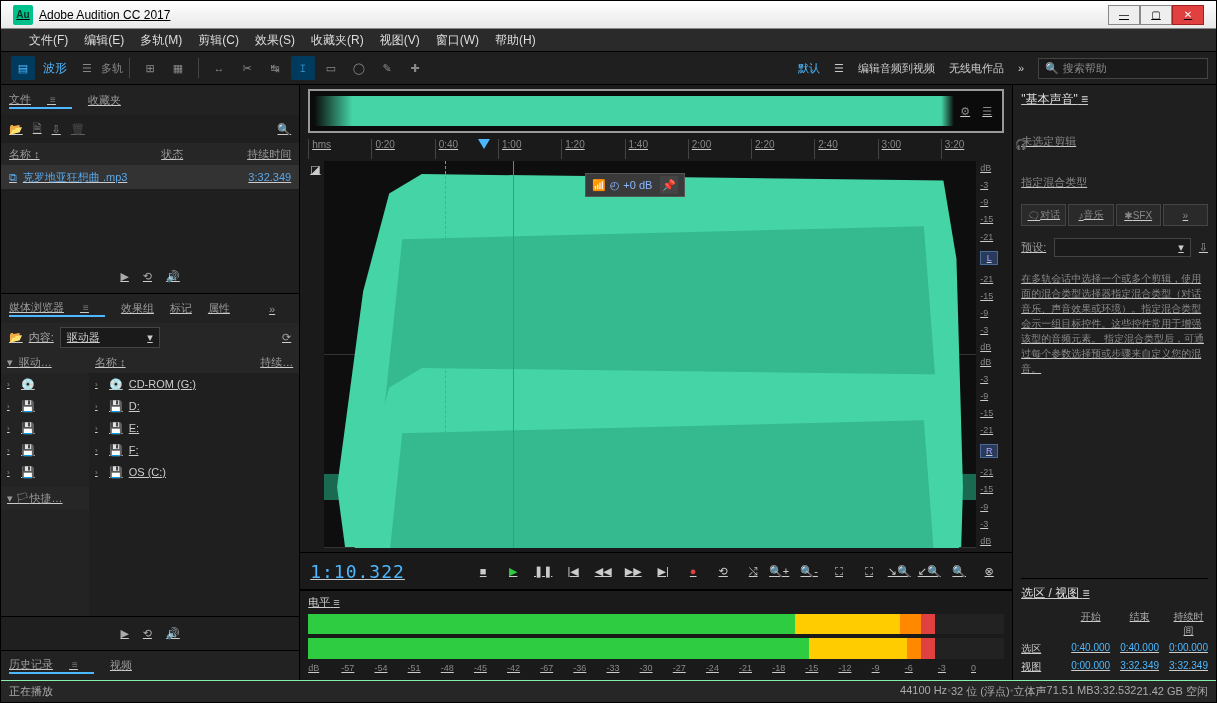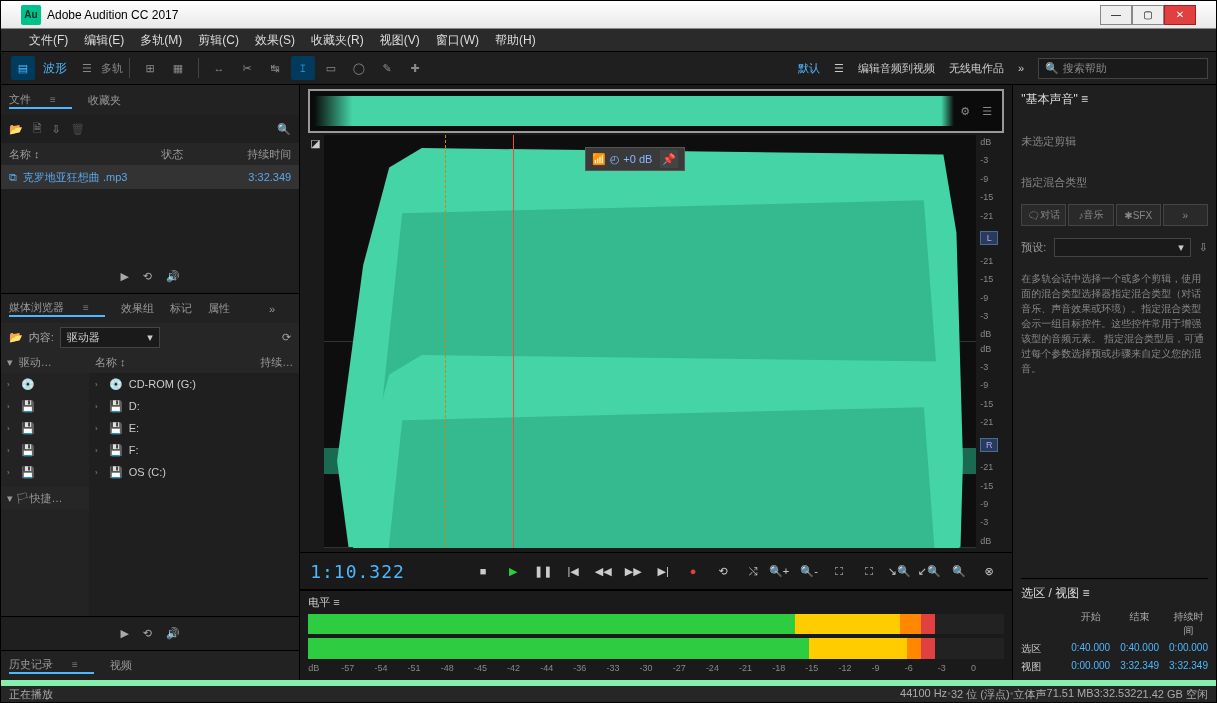--- a/index.html
+++ b/index.html
@@ -1,31 +1,31 @@
 <!DOCTYPE html>
 <html><head>
 <meta charset="utf-8">
 <style>
 * { margin: 0; padding: 0; box-sizing: border-box; font-family: "Microsoft YaHei", Arial, sans-serif; }
 body { width: 1217px; height: 703px; background: #1a1a1a; color: #ccc; font-size: 11px; overflow: hidden; display: flex; flex-direction: column; border: 1px solid #000;}
-.titlebar { height: 28px; background: linear-gradient(#fff,#e8e8e8); display: flex; align-items: center; padding: 0 20px; color: #000; border-bottom:1px solid #888;}
+.titlebar { height: 28px; background: linear-gradient(#fff,#e8e8e8); display: flex; align-items: center; padding: 0 12px; color: #000; border-bottom:1px solid #888;text-decoration:underline;}
 .au-logo { width: 20px; height: 20px; background: #00c08b; color: #003322; font-weight: bold; font-size: 10px; display: flex; align-items: center; justify-content: center; border-radius: 2px; margin-right: 6px;}
 .titlebar .title { font-size: 12px; flex: 1; }
 .wincontrols { display: flex; gap:0; }
 .winbtn { width: 32px; height: 20px; display: flex; align-items:center; justify-content:center; border:1px solid #888; background:#eee; font-size:10px; cursor:pointer;}
 .winbtn.close { background:#e04040; color:#fff; border-color:#a02020;}
 .menubar { height: 22px; background: #2a2a2a; display: flex; align-items: center; padding: 0 20px; font-size: 12px; color:#ddd;}
 .menubar span { padding: 0 8px; cursor:pointer; }
 .toolbar { height: 34px; background: #1f1f1f; display: flex; align-items: center; padding: 0 8px; border-top:1px solid #000; border-bottom:1px solid #000;}
 .tool { width: 24px; height: 24px; display: flex; align-items: center; justify-content: center; color:#888; margin:0 2px; cursor:pointer;}
 .tool.active { background:#003a5c; color:#4db8ff; border-radius:2px;}
 .toolsep { width:1px; height:20px; background:#444; margin:0 6px;}
 .toolbar .right { margin-left:auto; display:flex; align-items:center; gap:14px;}
 .search-help { display:flex; align-items:center; background:#1a1a1a; border:1px solid #444; padding:2px 6px; color:#888; width:170px;}
-.main { flex:1; display:flex; overflow:hidden;}
+.main { flex:1; display:flex; overflow:hidden;text-decoration:underline;}
 .left-col { width: 330px; display:flex; flex-direction:column; background:#1f1f1f; border-right:1px solid #000;}
 .panel-tabs { height:30px; display:flex; align-items:center; padding:0 8px; background:#222;}
 .panel-tabs span { margin-right:16px; color:#999; cursor:pointer;}
 .panel-tabs span.active { color:#fff; border-bottom:2px solid #4db8ff;}
 .panel-tabs .menuico { color:#777; font-size:10px;}
 .files-toolbar { height:28px; display:flex; align-items:center; padding:0 8px; gap:10px; color:#888;}
 .files-header { height:22px; display:flex; align-items:center; background:#262626; font-size:11px; color:#999; padding:0 8px;}
 .files-header .c1{ flex:1;} .files-header .c2{width:60px;} .files-header .c3{width:70px; text-align:right;}
 .file-row { height:24px; display:flex; align-items:center; padding:0 8px; color:#5aa7e8; background:#333;}
 .file-row .c1{flex:1;} .file-row .c3{width:70px; text-align:right;}
@@ -77,21 +77,21 @@
 .right-col .sec-title{ color:#ddd; font-size:12px; margin-bottom:8px;}
 .preset-row { display:flex; gap:8px; align-items:center; margin:6px 0;}
 .type-btns { display:flex; gap:2px; margin:6px 0;}
 .type-btn { flex:1; height:22px; background:#2a2a2a; border:1px solid #444; display:flex; align-items:center; justify-content:center; font-size:10px; color:#888;}
 .right-desc{ font-size:10px; line-height:1.5; color:#888; margin-top:8px;}
 .sel-panel { margin-top:auto; border-top:1px solid #000; padding-top:6px;}
 .sel-grid{ display:grid; grid-template-columns: 40px 1fr 1fr 1fr; gap:4px 10px; font-size:10px;}
 .sel-grid .h{color:#aaa; text-align:center;}
 .sel-grid .v{color:#4db8ff; text-align:right;}
 .sel-grid .lbl{color:#ccc;}
-.statusbar { height:22px; background:#262626; display:flex; align-items:center; padding:0 8px; font-size:11px; color:#aaa; border-top:6px solid #86efac;}
+.statusbar { height:22px; background:#262626; display:flex; align-items:center; padding:0 8px; font-size:11px; color:#aaa; border-top:1px solid #86efac;}
 .statusbar .sp{margin-left:auto; display:flex; gap:0;}
 .statusbar .sep{color:#555;}
 .wave-label{position:absolute; left:2px; top:2px;}
 .tooltxt{ color:#4db8ff; font-size:12px; padding:0 6px;}
 </style>
 </head>
 <body>
 
 <div class="titlebar">
   <div class="au-logo">Au</div>
@@ -225,20 +225,35 @@
       <span class="active"><span>历史记录</span> <span class="menuico">≡</span></span>
       <span>视频</span>
     </div>
   </div>
 
   <div class="center-col">
     <div class="overview">
       <div class="wf"></div>
       <div class="knob">⚙</div>
       <div class="knob">☰</div>
+    </div>
+    <div class="timeline">
+      <div class="tick">hms</div>
+      <div class="tick">0:20</div>
+      <div class="tick">0:40</div>
+      <div class="tick">1:00</div>
+      <div class="tick">1:20</div>
+      <div class="tick">1:40</div>
+      <div class="tick">2:00</div>
+      <div class="tick">2:20</div>
+      <div class="tick">2:40</div>
+      <div class="tick">3:00</div>
+      <div class="tick">3:20</div>
+      <div class="marker"></div>
+      <span style="position:absolute; right:-24px; top:0; color:#4db8ff">🎧</span>
     </div>
     <div class="waveform-area">
       <div style="width:16px; display:flex; flex-direction:column;">
         <div class="wave-label" style="position:static;margin:2px">◪</div>
       </div>
       <div class="wave-main">
 
         <div class="wave-channel">
           <svg class="wave-svg" viewBox="0 0 100 100" preserveAspectRatio="none">
             <rect x="0" y="48" width="100" height="4" fill="#1a6a52"></rect>
@@ -336,21 +351,21 @@
           <div class="seg k" style="flex:10"></div>
       </div>
       <div class="db-scale">
         <span>dB</span>
           <span>-57</span>
           <span>-54</span>
           <span>-51</span>
           <span>-48</span>
           <span>-45</span>
           <span>-42</span>
-          <span>-44</span>
+          <span>-67</span>
           <span>-36</span>
           <span>-33</span>
           <span>-30</span>
           <span>-27</span>
           <span>-24</span>
           <span>-21</span>
           <span>-18</span>
           <span>-15</span>
           <span>-12</span>
           <span>-9</span>

